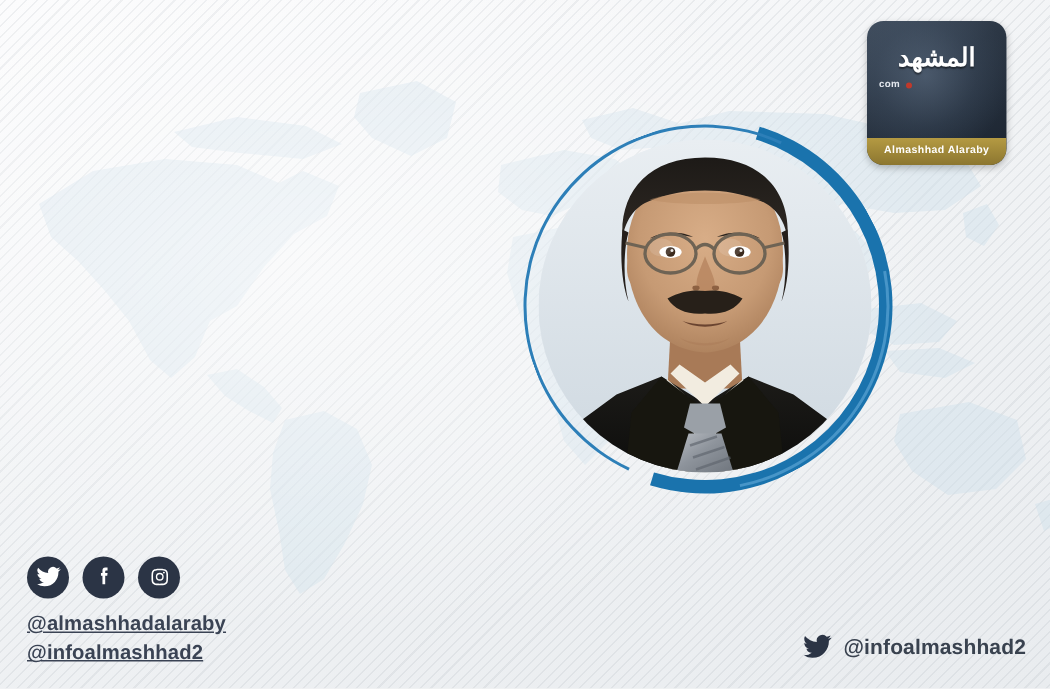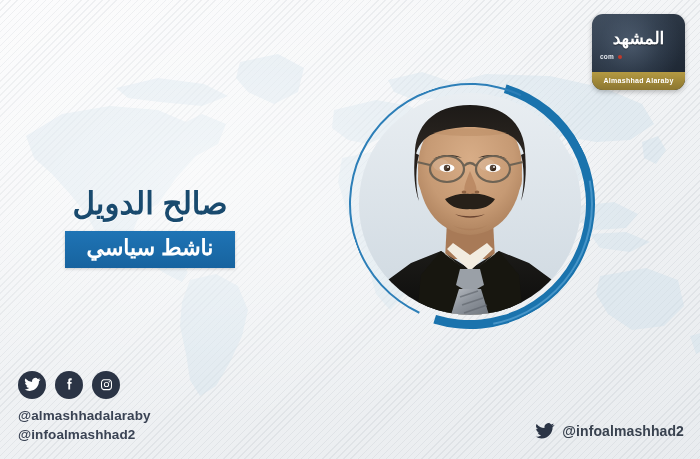--- a/index.html
+++ b/index.html
@@ -35,22 +35,22 @@
 
   
   #vignette {
     position:absolute; inset:0;
     background:radial-gradient(ellipse at 30% 40%, rgba(255,255,255,0.55) 0%, rgba(255,255,255,0) 62%);
     pointer-events:none;
   }
 
   
   #logo {
-    position:absolute; right:15px; top:14px;
-    width:93px; height:76px;
+    position:absolute; right:29px; top:14px;
+    width:93px; height:96px;
     border-radius:11px;
     background:linear-gradient(150deg,#3f4c5c 0%,#2c3745 38%,#222c39 72%,#1b232e 100%);
     box-shadow:0 2px 5px rgba(0,0,0,.25);
     overflow:hidden;
   }
   #logo .globe {
     position:absolute; inset:0;
     background:radial-gradient(circle at 42% 38%, rgba(120,140,165,.40) 0%, rgba(90,110,135,.18) 42%, rgba(0,0,0,0) 70%);
   }
   #logo .lg-ar {
@@ -184,20 +184,21 @@
     background:#2b3445;
     display:flex; align-items:center; justify-content:center;
   }
   .sicon svg { width:17px; height:17px; fill:#ffffff; display:block; }
   .handle {
     color:#3a4354;
     font-size:13.5px;
     font-weight:bold;
     line-height:1.45;
     letter-spacing:.1px;
+    text-decoration:underline;
   }
 
   
   #br-twitter {
     position:absolute;
     right:16px; bottom:18px;
     display:flex; align-items:center; gap:7px;
   }
   #br-twitter .bird { width:20px; height:20px; fill:#2b3445; display:block; }
   #br-twitter .handle2 {
@@ -353,24 +354,20 @@
 
         <path d="M86 106 C95 101 104 100 111 101 C118 100 127 101 136 106 C131 114 122 117 111 116 C100 117 91 114 86 106 Z" fill="#272019"></path>
 
         <path d="M96 121 C104 126 118 126 126 121 C118 124 104 124 96 121 Z" fill="#6a4430"></path>
 
         <path d="M94 132 C102 137 120 137 128 132 C120 139 102 139 94 132 Z" fill="#a87a57" opacity=".45"></path>
       </svg>
     </div>
   </div>
 
-  <div id="nameblock">
-    <div id="person-name">صالح الدويل</div>
-    <div><span id="role-badge">ناشط سياسي</span></div>
-  </div>
 
   <div id="social">
     <div id="social-icons">
       <span class="sicon">
         <svg viewBox="0 0 24 24">
             <path d="M23 4.9c-.8.4-1.7.6-2.6.8 1-.6 1.7-1.5 2-2.6-.9.5-1.9.9-3 1.1a4.6 4.6 0 0 0-7.9 4.2A13.1 13.1 0 0 1 2 3.6a4.6 4.6 0 0 0 1.4 6.1c-.7 0-1.4-.2-2-.5 0 2.2 1.6 4.1 3.7 4.5-.6.2-1.3.2-2 .1a4.6 4.6 0 0 0 4.3 3.2A9.2 9.2 0 0 1 1 19a13 13 0 0 0 7 2c8.4 0 13.1-7 13.1-13.1v-.6c.9-.6 1.6-1.4 2.2-2.3z"></path>
           </svg>
       </span>
       <span class="sicon">
         <svg viewBox="0 0 24 24">

